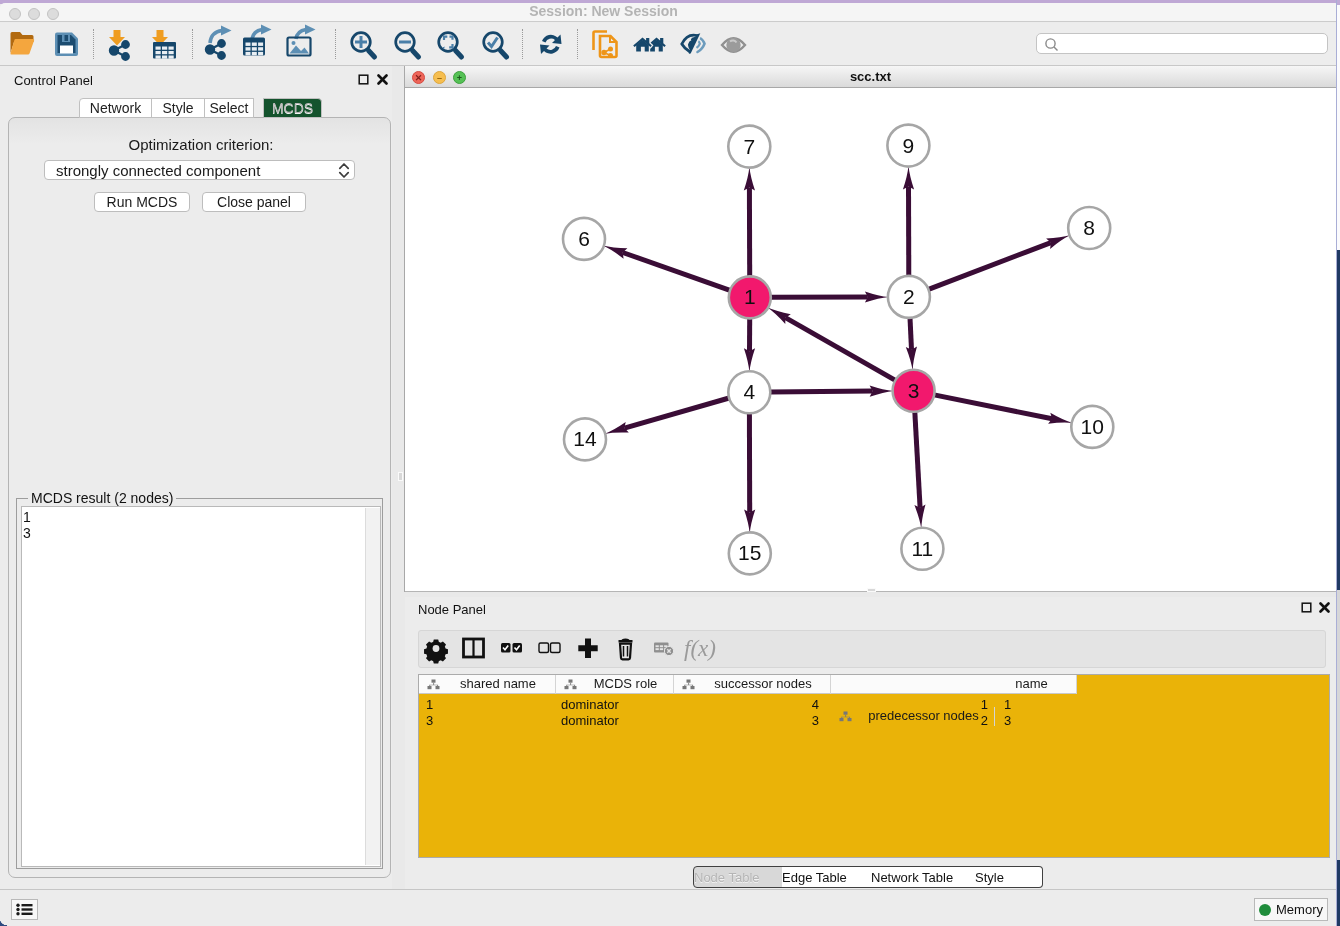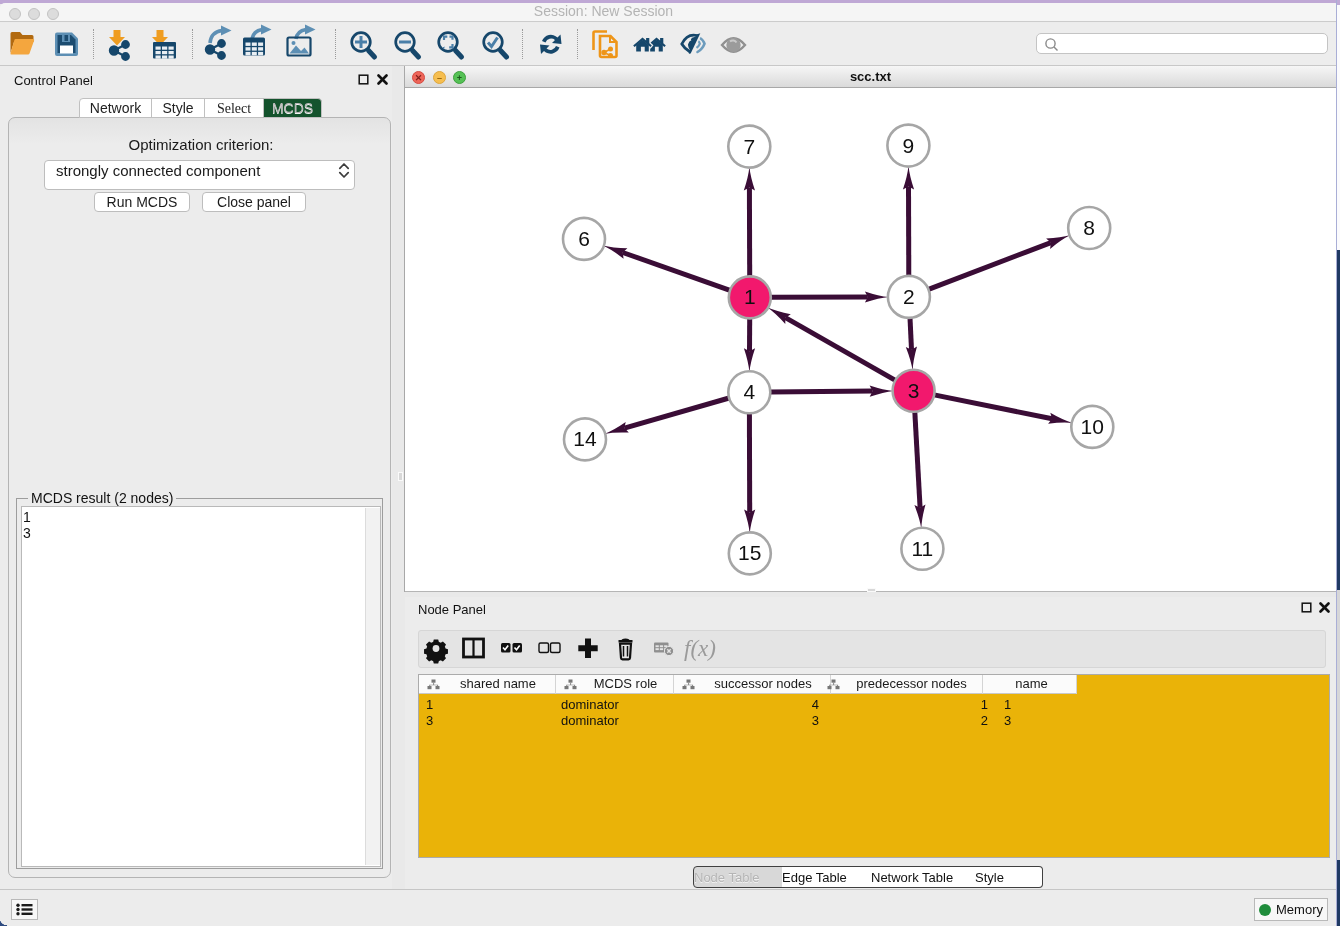--- a/index.html
+++ b/index.html
@@ -4,34 +4,34 @@
 <style>
 * { margin:0; padding:0; box-sizing:border-box; }
 html,body { width:1340px; height:926px; overflow:hidden; }
 body { font-family:"Liberation Sans", sans-serif; background:#ececec; position:relative; }
 .abs { position:absolute; }
 
 
 #deskstrip { left:0; top:0; width:1340px; height:4px; background:#bfa8d5; }
 #titlebar { left:0; top:3px; width:1340px; height:19px; background:#f5f5f5; border-bottom:1px solid #cccccc; border-radius:5px 5px 0 0; }
 #titlebar .light { position:absolute; top:5px; width:12px; height:12px; border-radius:50%; background:#dcdcdc; border:1px solid #c3c3c3; }
-#wintitle { left:0; top:3px; width:1207px; text-align:center; font-size:14px; color:#b4b4b4; }
+#wintitle { left:0; top:3px; width:1207px; text-align:center; font-size:14px; color:#b4b4b4;font-weight:bold; }
 
 
 #toolbar { left:0; top:23px; width:1340px; height:43px; background:#ededed; border-bottom:1px solid #c8c8c8; }
 .tsep { position:absolute; top:6px; height:30px; width:1px; border-left:1px dotted #9a9a9a; }
 #searchbox { position:absolute; left:1036px; top:10px; width:292px; height:21px; background:#ffffff; border:1px solid #c4c4c4; border-radius:5px; }
 
 
 #cpanel { left:0; top:66px; width:392px; height:823px; background:#ececec; }
 #cpanel-title { left:14px; top:7px; font-size:13px; color:#111; }
 #cpanel-inner { left:8px; top:51px; width:383px; height:761px; border:1px solid #b4b4b4; border-radius:7px; background:linear-gradient(#e3e3e3, #ececec 26px); }
 .cptab { position:absolute; top:32px; height:20px; font-size:14px; color:#222; background:#fff; border:1px solid #c0c0c0; text-align:center; line-height:19px; z-index:3; }
 #optlabel { left:5px; top:70px; width:392px; text-align:center; font-size:15px; color:#1a1a1a; }
-#optselect { left:44px; top:94px; width:311px; height:30px; background:#fff; border:1px solid #bdbdbd; border-radius:4px; font-size:15px; color:#1a1a1a; line-height:19px; padding-left:11px; }
+#optselect { left:44px; top:94px; width:311px; height:20px; background:#fff; border:1px solid #bdbdbd; border-radius:4px; font-size:15px; color:#1a1a1a; line-height:19px; padding-left:11px; }
 .cbtn { position:absolute; top:126px; height:20px; background:#fff; border:1px solid #bdbdbd; border-radius:4px; font-size:14px; color:#1a1a1a; text-align:center; line-height:18px; }
 #fieldset { left:16px; top:432px; width:367px; height:371px; border:1px solid #9d9d9d; }
 #fieldset-legend { left:22px; top:424px; background:#ececec; padding:0 3px; font-size:14px; color:#111;margin-left:6px; }
 #fieldtextarea { left:21px; top:440px; width:360px; height:361px; background:#fff; border:1px solid #b9b9b9; }
 #fieldtext { left:23px; top:443px; font-size:14px; color:#111; line-height:16px; }
 #fieldscroll { left:365px; top:442px; width:15px; height:357px; background:#f2f2f2; border-left:1px solid #dcdcdc; }
 
 
 #vdivider { left:392px; top:66px; width:13px; height:823px; background:#e9e9e9; }
 
@@ -244,21 +244,21 @@
   <svg class="abs" style="left:358px;top:8px;" width="32" height="13" viewBox="0 0 32 13">
     <rect x="1.2" y="1.2" width="8.6" height="8.6" fill="none" stroke="#111" stroke-width="1.5"></rect>
     <g stroke="#111" stroke-width="2.6" stroke-linecap="round">
       <line x1="20.5" y1="1.5" x2="28.5" y2="9.5"></line>
         <line x1="28.5" y1="1.5" x2="20.5" y2="9.5"></line>
     </g>
   </svg>
   <div id="cpanel-inner" class="abs"></div>
   <div class="cptab" style="left:79px; width:73px; border-radius:4px 0 0 0;">Network</div>
   <div class="cptab" style="left:151px; width:54px;">Style</div>
-  <div class="cptab" style="left:204px; width:60px;font-family:Liberation Serif, serif;">Select</div>
+  <div class="cptab" style="left:204px; width:50px;">Select</div>
   <div class="cptab" style="left:263px; width:59px; background:#14532d; color:#b9b9b9; text-shadow:0 1px 0 #f5f5f5; border-radius:0 4px 0 0;">MCDS</div>
   <div id="optlabel" class="abs">Optimization criterion:</div>
   <div id="optselect" class="abs">strongly connected component</div>
   <svg class="abs" style="left:337px;top:97px;" width="14" height="15" viewBox="0 0 14 15">
     <path d="M2.8 5.3 L7 1 L11.2 5.3 M2.8 9.7 L7 14 L11.2 9.7" fill="none" stroke="#3c3c3c" stroke-width="1.7" stroke-linejoin="round" stroke-linecap="round"></path>
   </svg>
   <div class="cbtn" style="left:94px; width:96px;">Run MCDS</div>
   <div class="cbtn" style="left:202px; width:104px;">Close panel</div>
   <div id="fieldset" class="abs"></div>
   <div id="fieldtextarea" class="abs"></div>
@@ -416,21 +416,21 @@
           </g>
         </svg>MCDS role</div>
     <div class="thcell" style="left:255px; width:157px;"><svg width="13" height="11" viewBox="0 0 13 11" style="position:absolute;left:8px;top:4px;">
           <g fill="#777">
             <rect x="4.5" y="0.5" width="4" height="3.2"></rect>
             <rect x="0.5" y="7" width="4" height="3.2"></rect>
             <rect x="8.5" y="7" width="4" height="3.2"></rect>
             <path d="M6.2 3.7 h0.9 v2 h4 v1.5 h-0.9 v-1 h-7 v1 h-0.9 v-1.5 h4 Z"></path>
           </g>
         </svg>successor nodes</div>
-    <div class="thcell" style="left:400px; width:164px;"><svg width="13" height="11" viewBox="0 0 13 11" style="position:absolute;left:8px;top:4px;">
+    <div class="thcell" style="left:412px; width:164px;margin-top:32px;"><svg width="13" height="11" viewBox="0 0 13 11" style="position:absolute;left:8px;top:4px;">
           <g fill="#777">
             <rect x="4.5" y="0.5" width="4" height="3.2"></rect>
             <rect x="0.5" y="7" width="4" height="3.2"></rect>
             <rect x="8.5" y="7" width="4" height="3.2"></rect>
             <path d="M6.2 3.7 h0.9 v2 h4 v1.5 h-0.9 v-1 h-7 v1 h-0.9 v-1.5 h4 Z"></path>
           </g>
         </svg>predecessor nodes</div>
     <div class="thcell" style="left:576px; width:82px; padding-left:0; padding-right:8px;">name</div>
     <div class="trow" style="left:7px; top:22px;">1</div>
     <div class="trow" style="left:142px; top:22px;">dominator</div>

